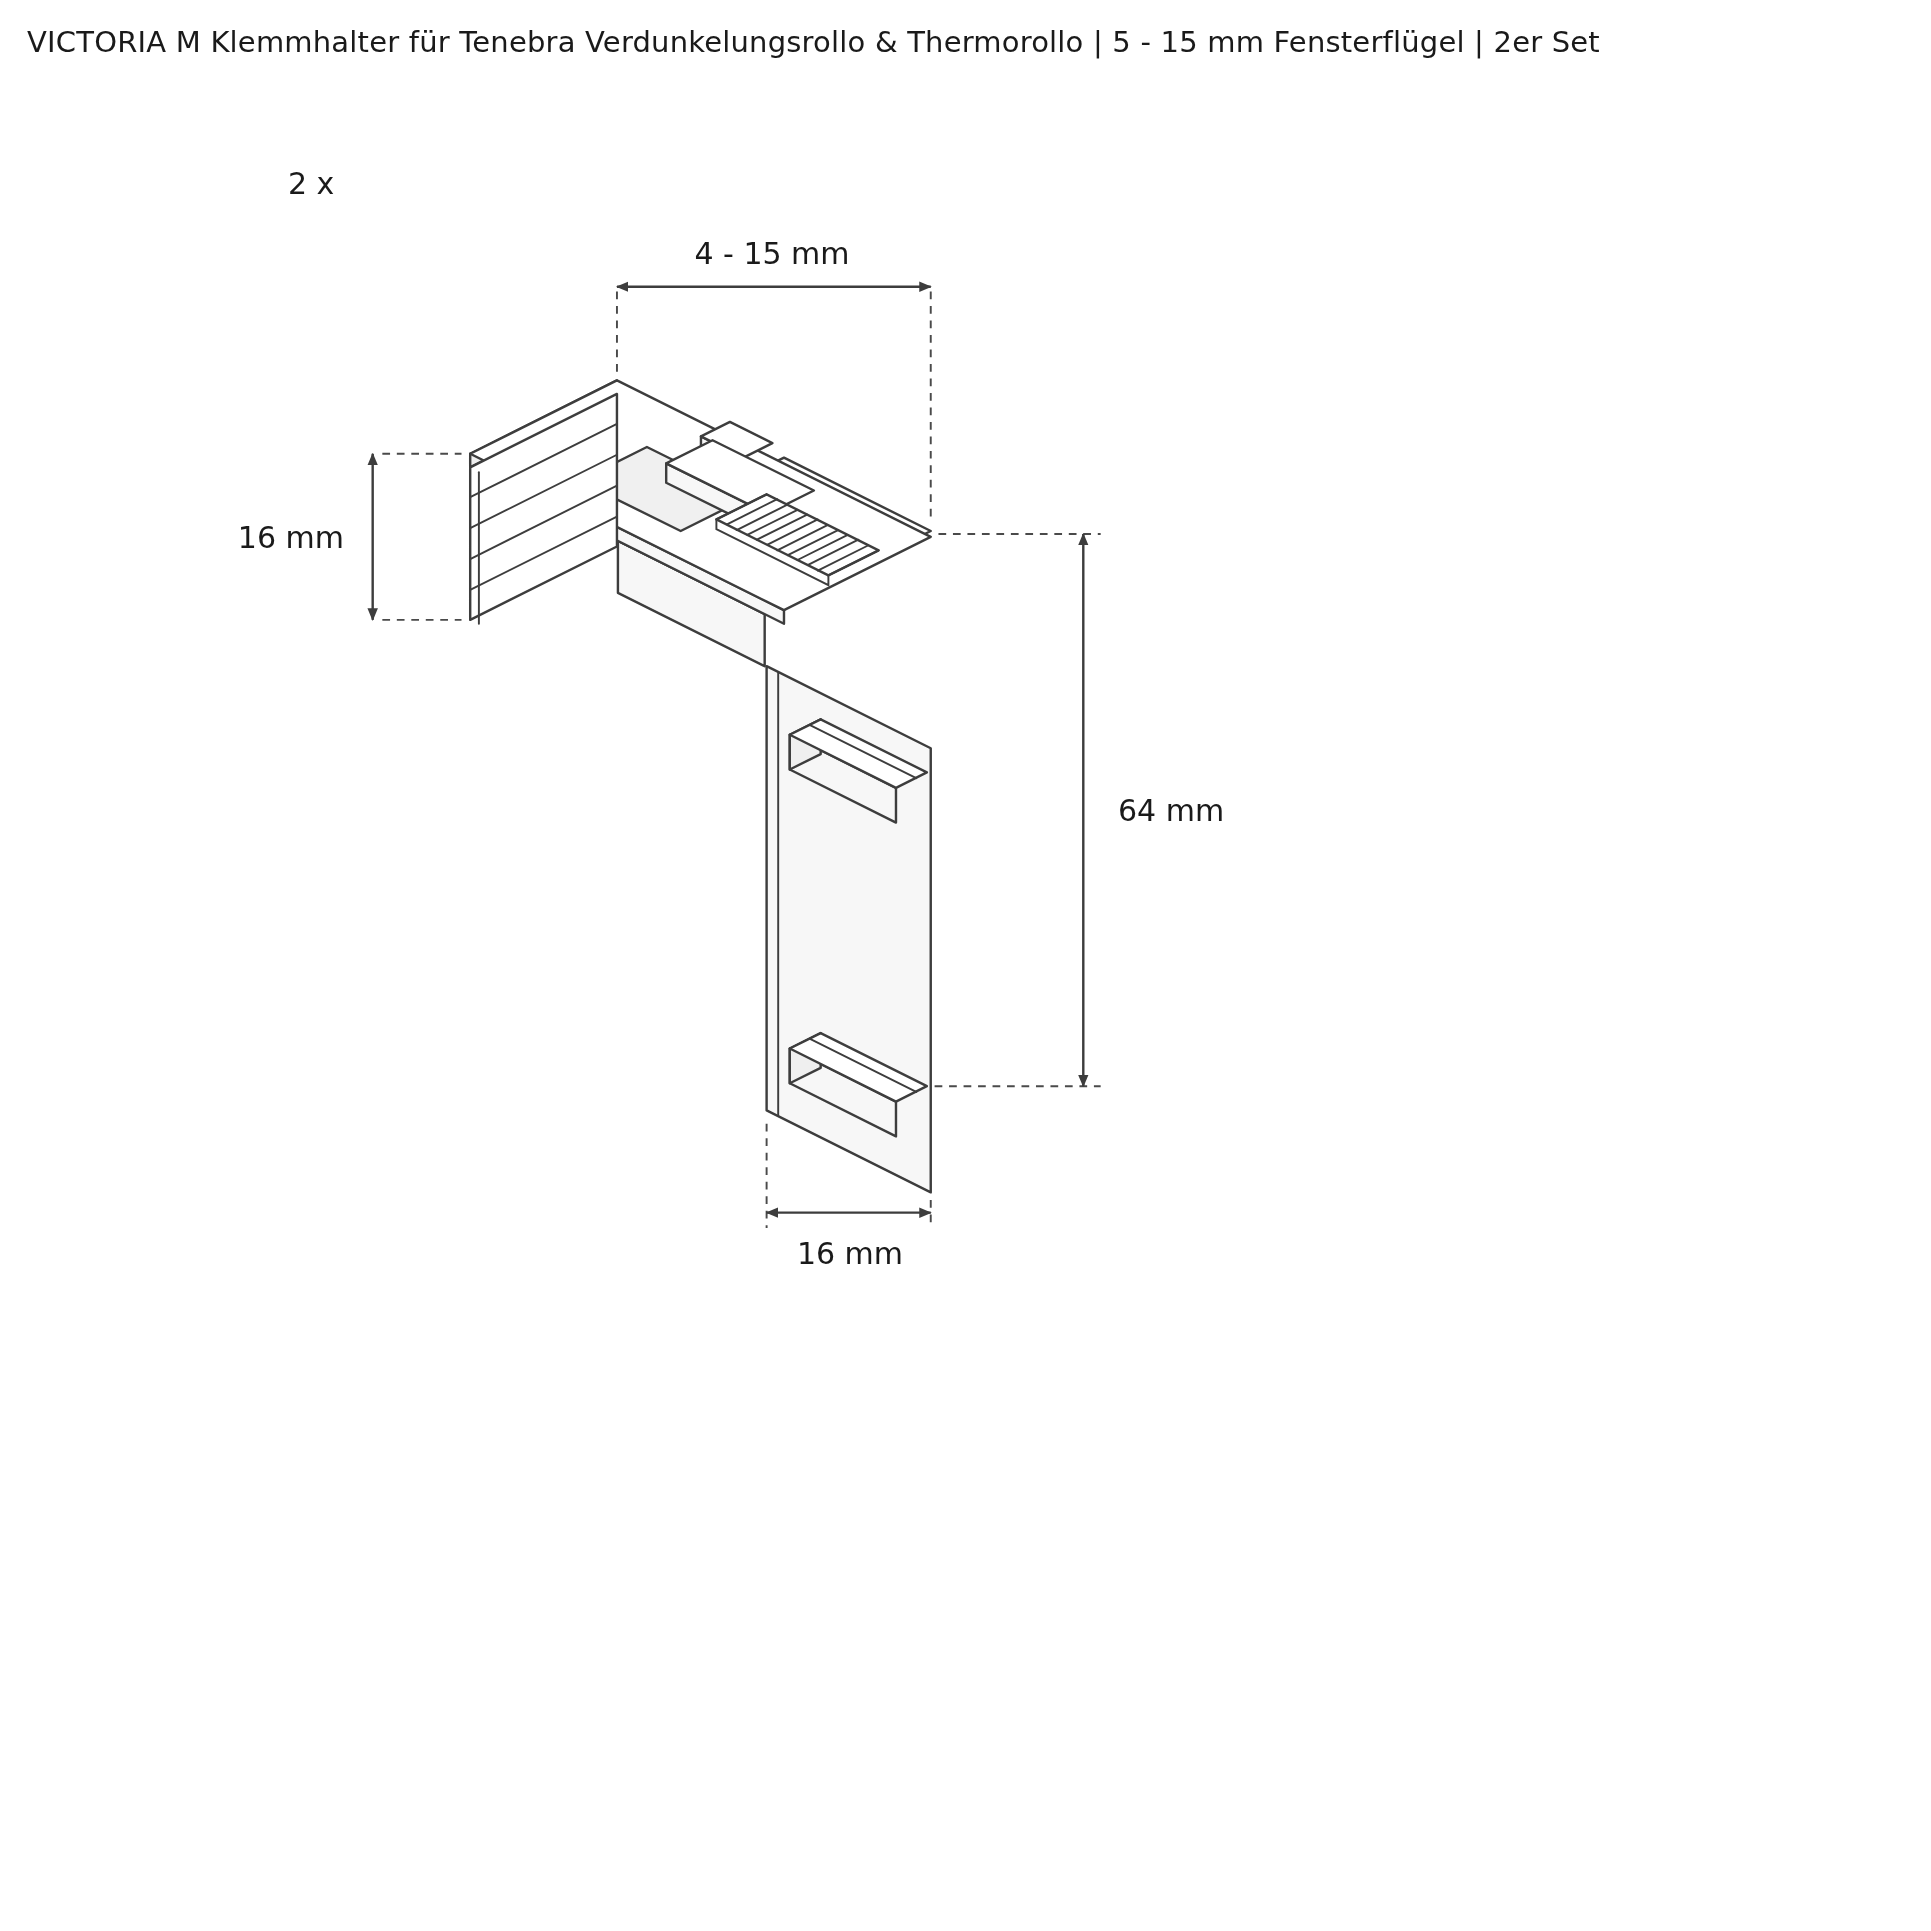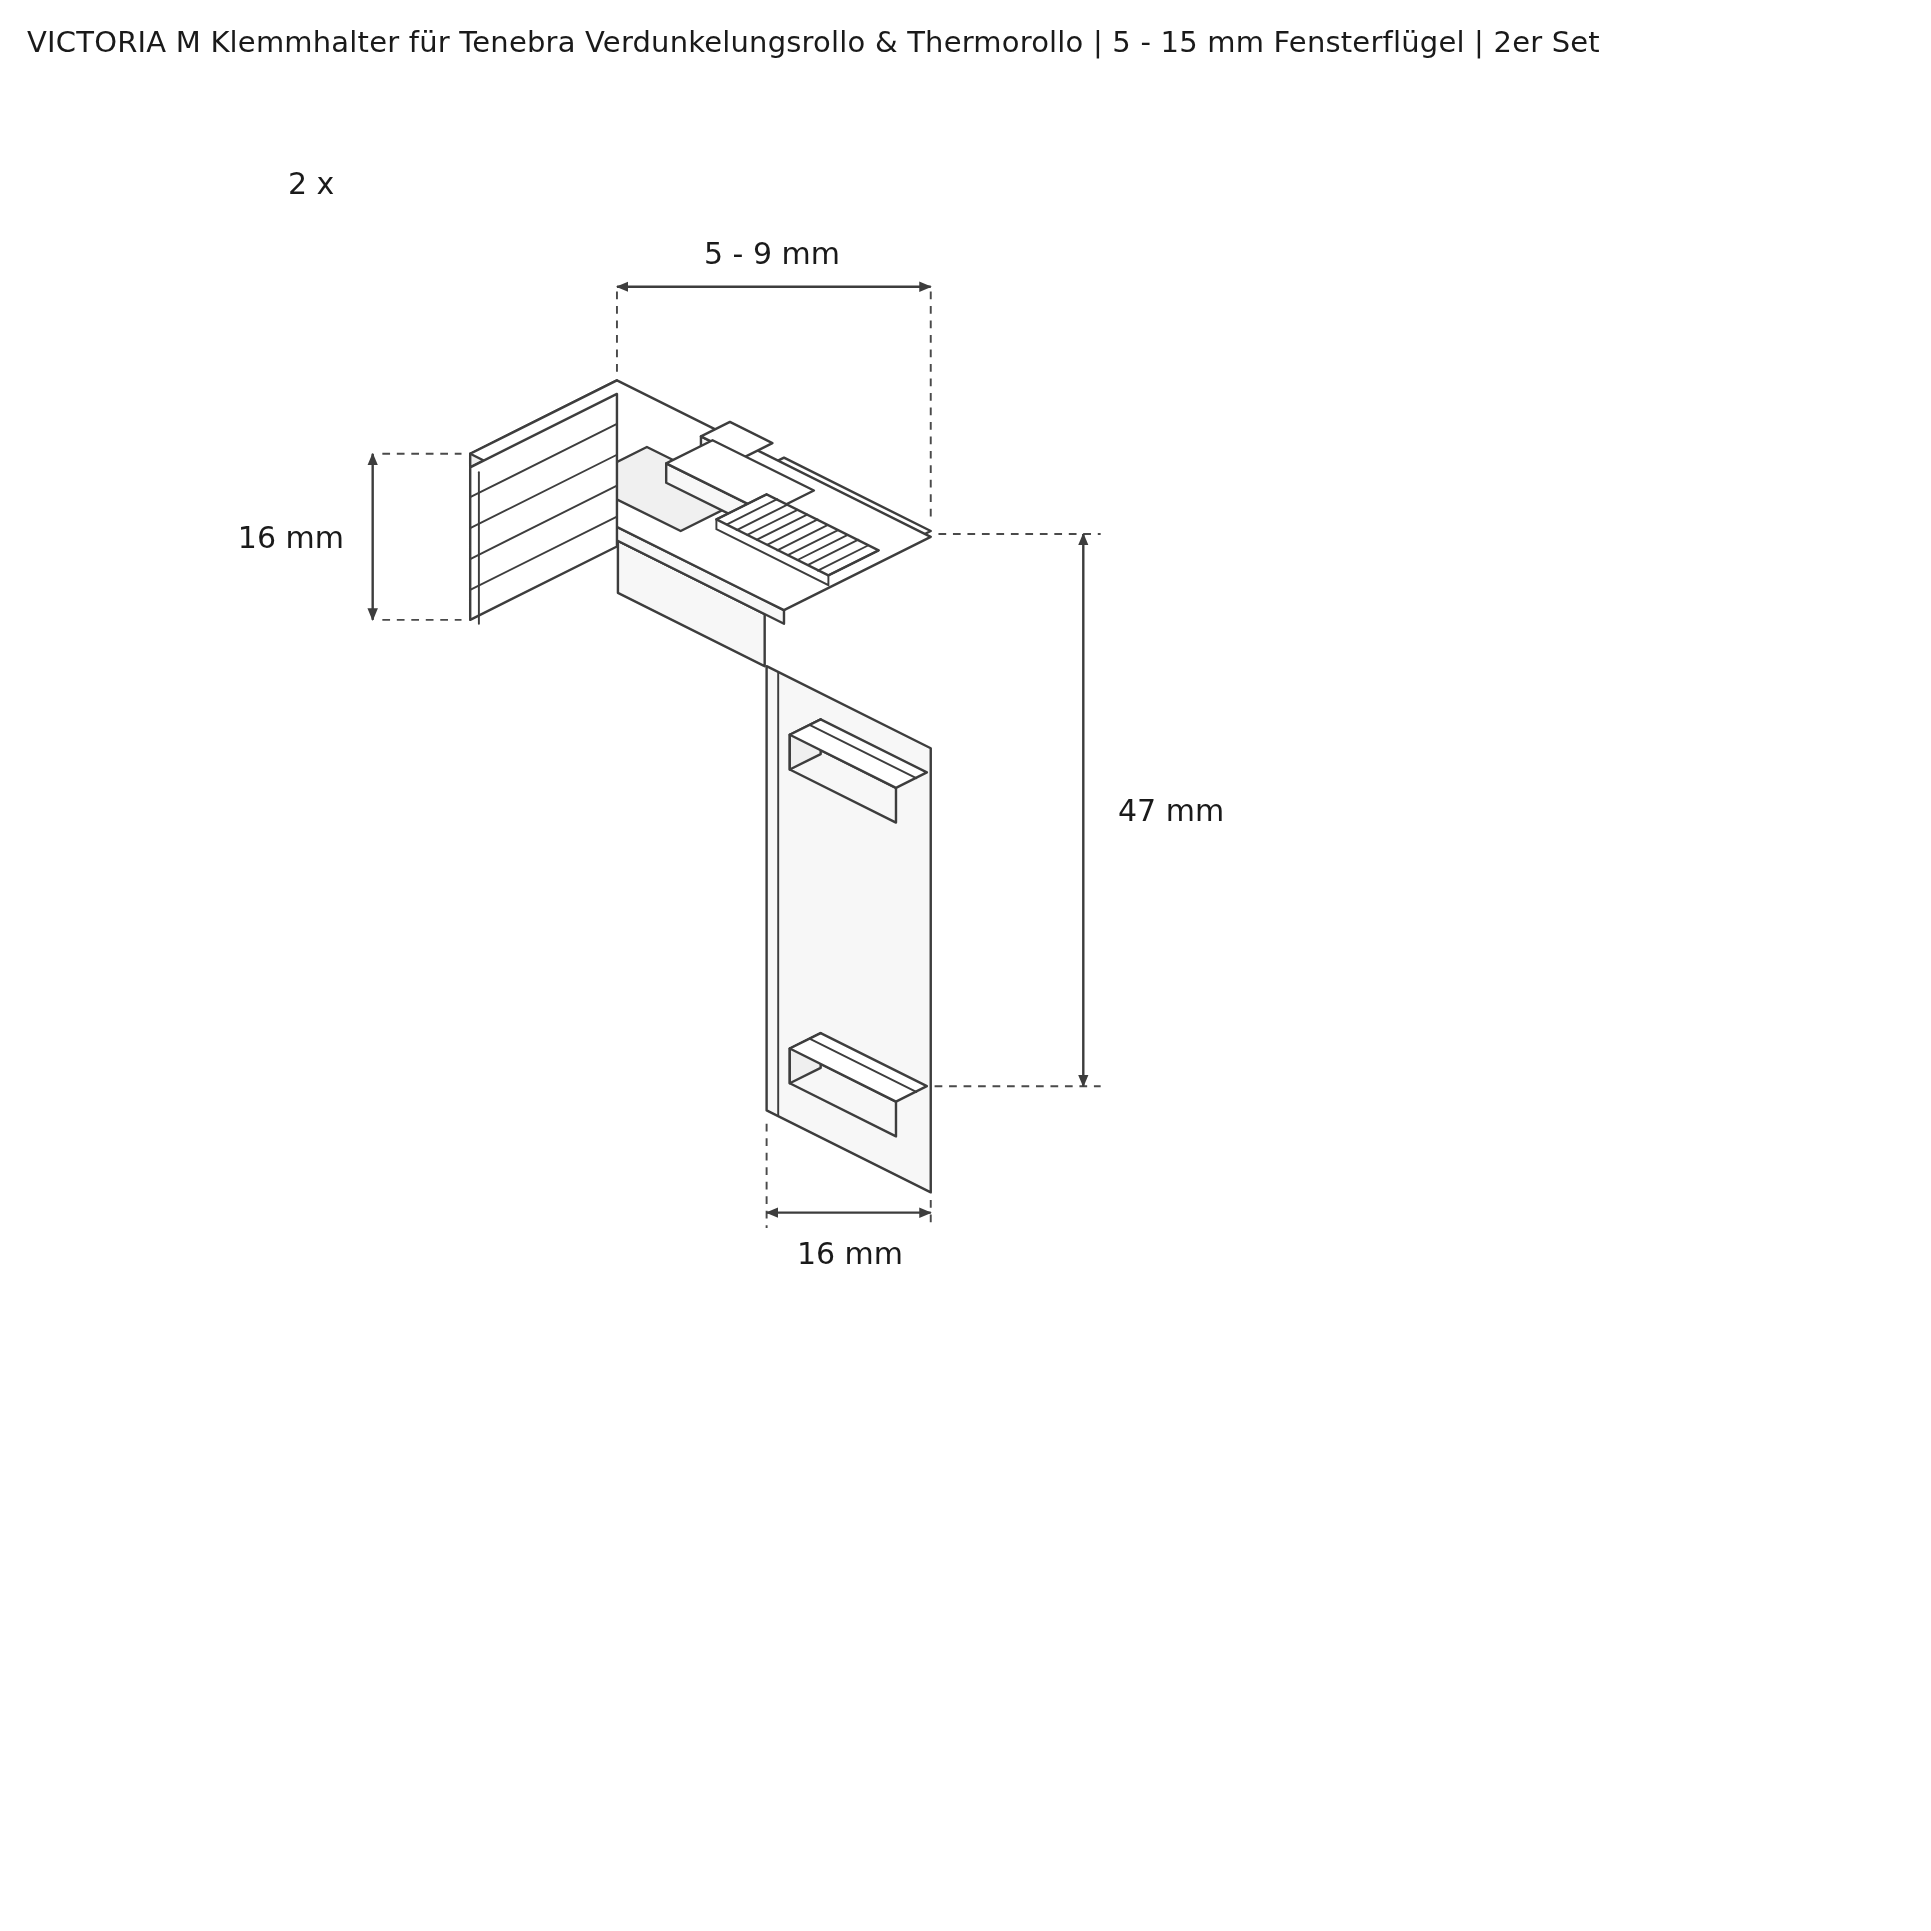--- a/index.html
+++ b/index.html
@@ -148,19 +148,19 @@
       <path class="dimline" d="M1122,553 L1122,1125" marker-start="url(#arr)" marker-end="url(#arr)"></path>
     </g>
 
     <g>
       <path class="dash" d="M794,1164 L794,1272"></path>
       <path class="dash" d="M964,1243 L964,1272"></path>
       <path class="dimline" d="M794,1256 L964,1256" marker-start="url(#arr)" marker-end="url(#arr)"></path>
     </g>
   </svg>
 
-  <div class="dim dim-top">5 - 9 mm</div>
+  <div class="dim dim-top">4 - 15 mm</div>
   <div class="dim dim-left">16 mm</div>
-  <div class="dim dim-right">47 mm</div>
+  <div class="dim dim-right">64 mm</div>
   <div class="dim dim-bottom">16 mm</div>
 
 </div>
 
 
 </body></html>

